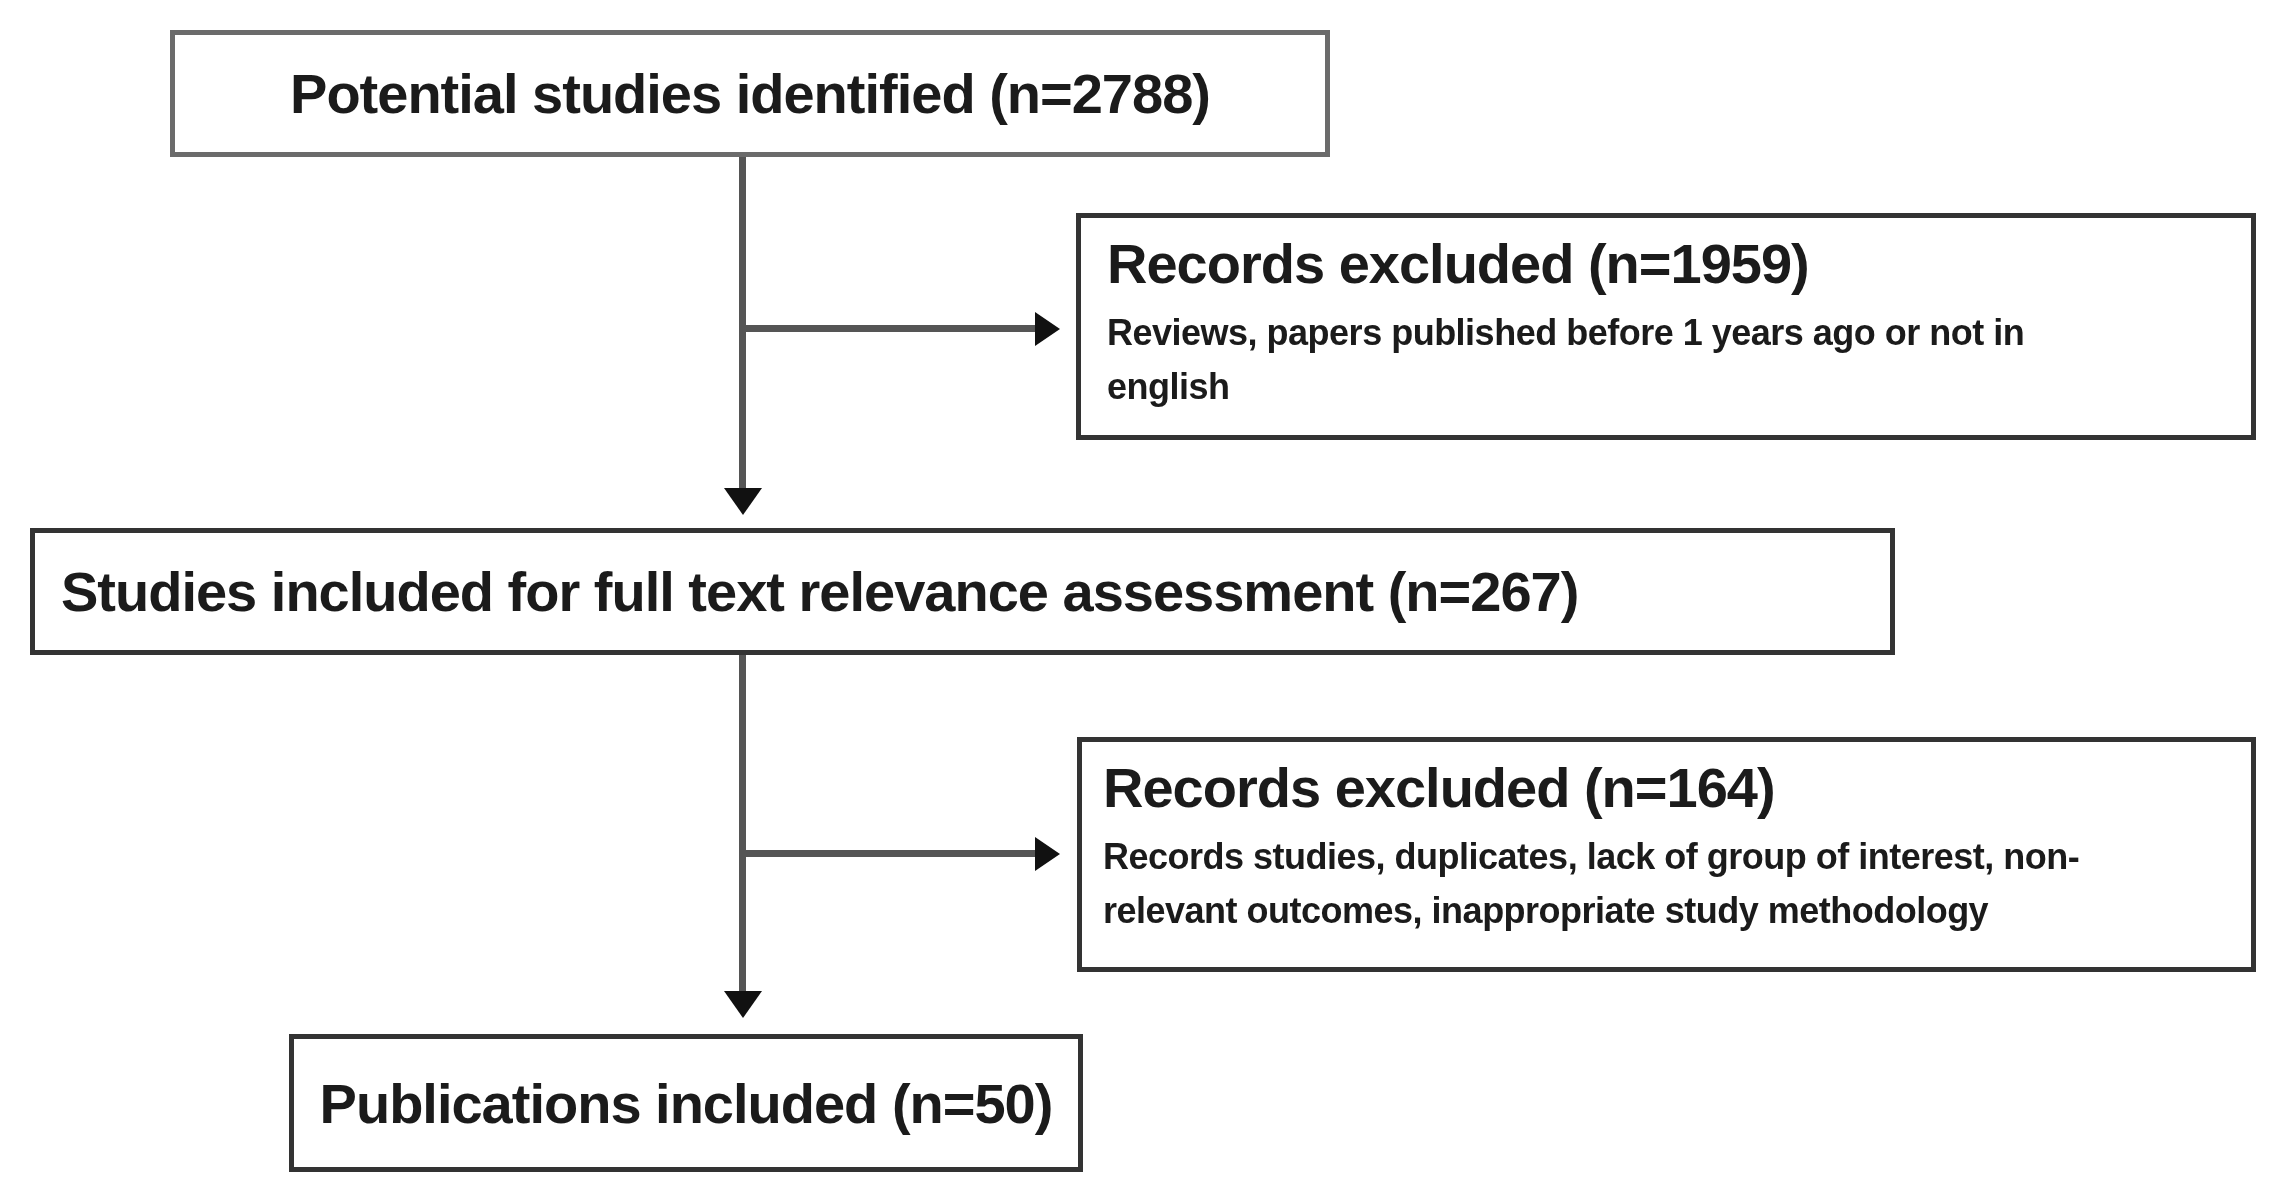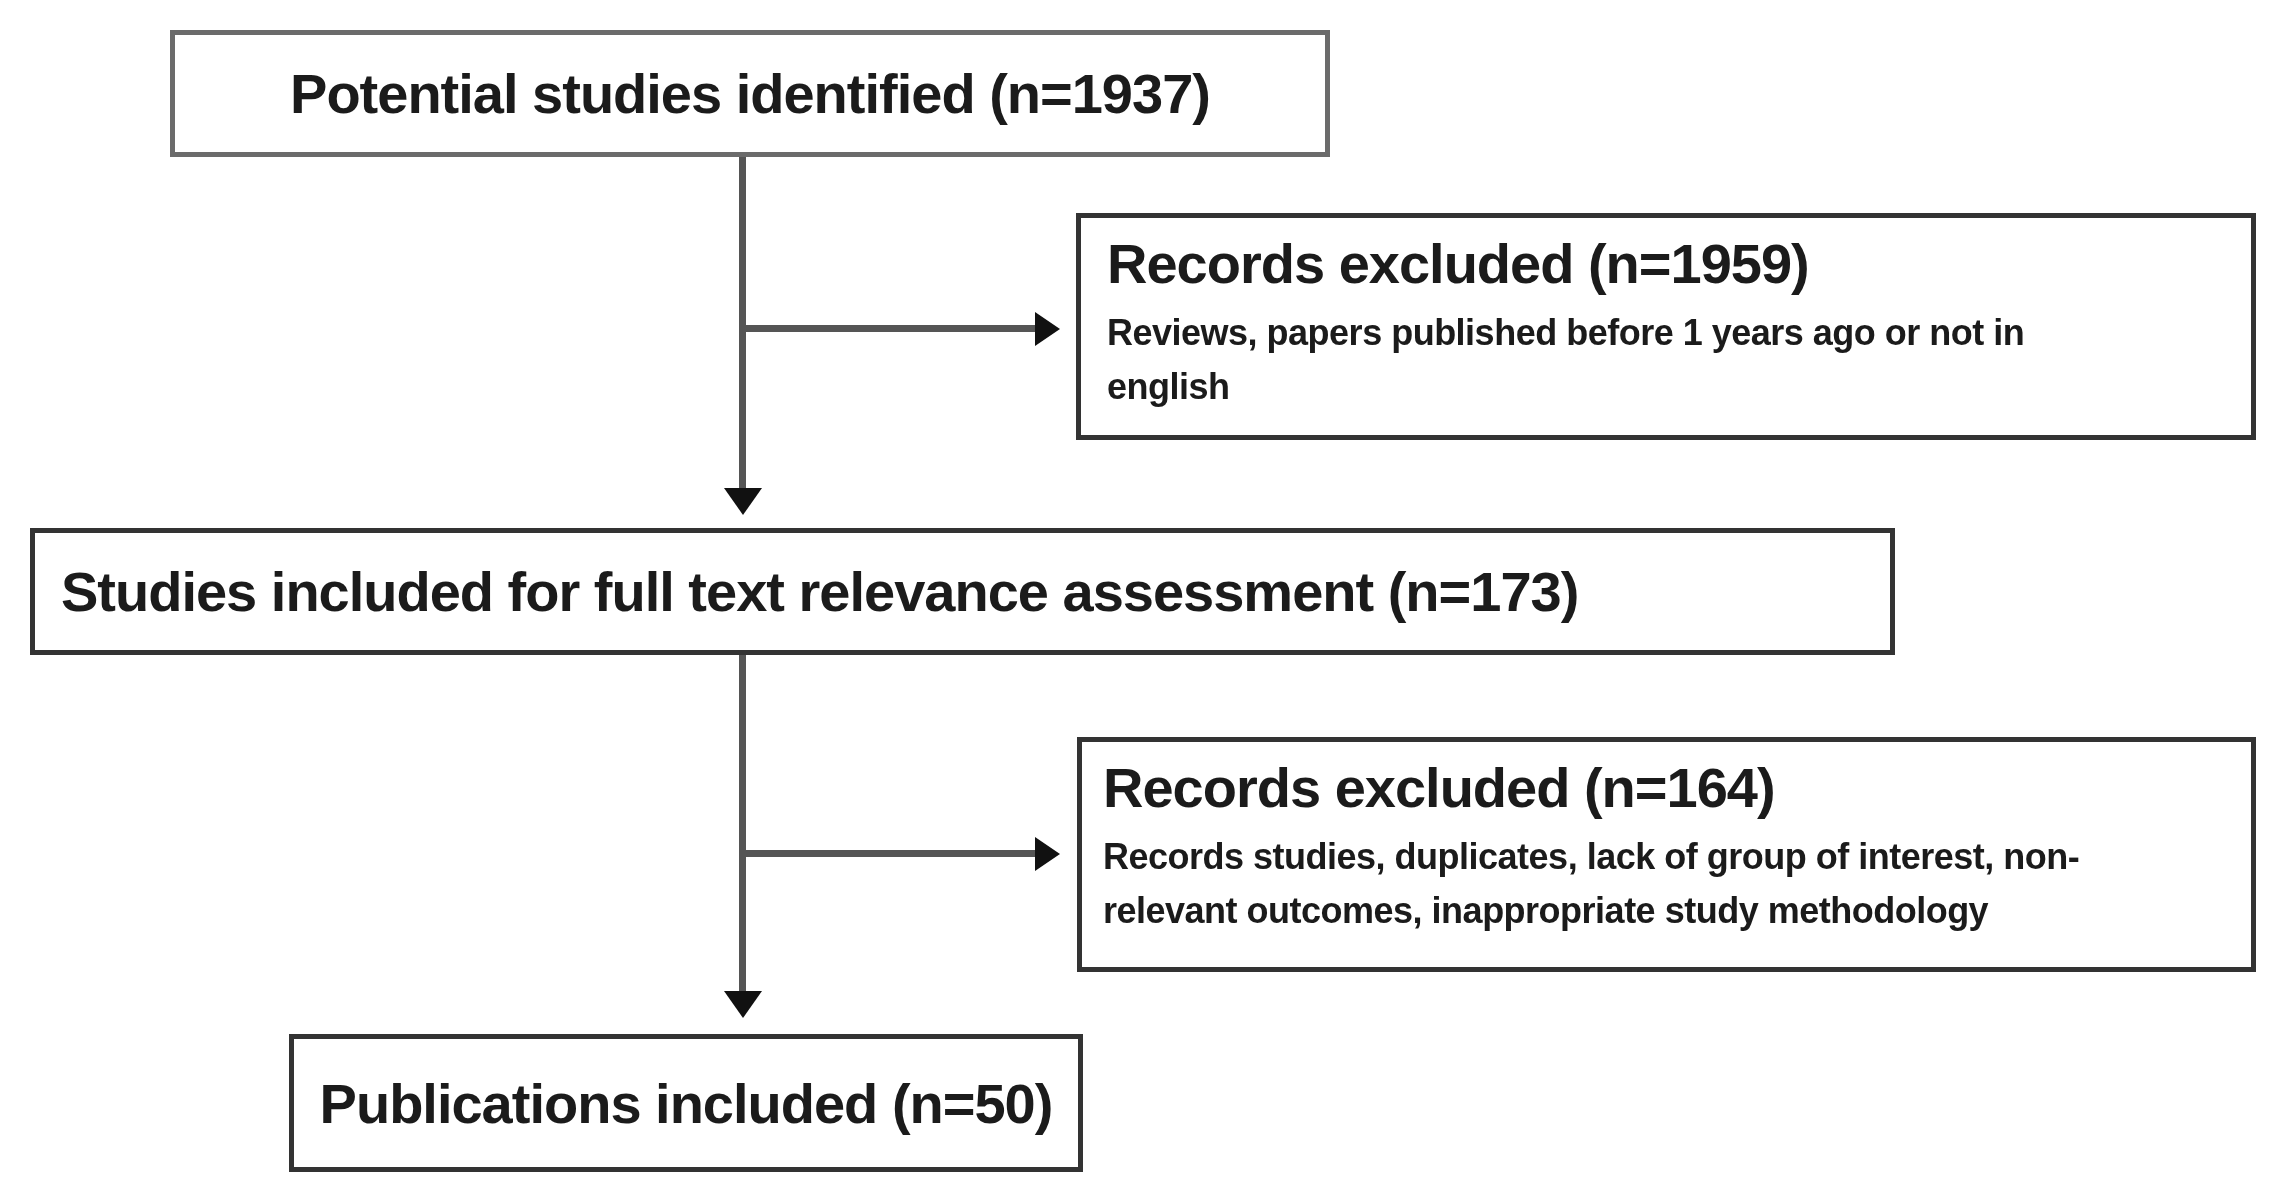--- a/index.html
+++ b/index.html
@@ -101,37 +101,37 @@
   #varrow-2 { left: 724px; top: 991px; }
   #hline-2 { left: 742px; top: 850px; width: 294px; }
   #harrow-2 { left: 1035px; top: 837px; }
 </style>
 </head>
 <body>
 
 <div id="canvas">
 
   <div id="box-identified" class="box gray-border center-text">
-    <span class="big-label">Potential studies identified (n=1937)</span>
+    <span class="big-label">Potential studies identified (n=2788)</span>
   </div>
 
   <div id="vline-1" class="vline"></div>
   <div id="varrow-1" class="arrow-down"></div>
 
   <div id="hline-1" class="hline"></div>
   <div id="harrow-1" class="arrow-right"></div>
 
   <div id="box-excluded-1" class="box side-box">
     <div class="side-title">Records excluded (n=1959)</div>
     <div class="side-reasons">Reviews, papers published before 1 years ago or not in
 english</div>
   </div>
 
   <div id="box-fulltext" class="box left-text">
-    <span class="big-label">Studies included for full text relevance assessment (n=173)</span>
+    <span class="big-label">Studies included for full text relevance assessment (n=267)</span>
   </div>
 
   <div id="vline-2" class="vline"></div>
   <div id="varrow-2" class="arrow-down"></div>
 
   <div id="hline-2" class="hline"></div>
   <div id="harrow-2" class="arrow-right"></div>
 
   <div id="box-excluded-2" class="box side-box">
     <div class="side-title">Records excluded (n=164)</div>

